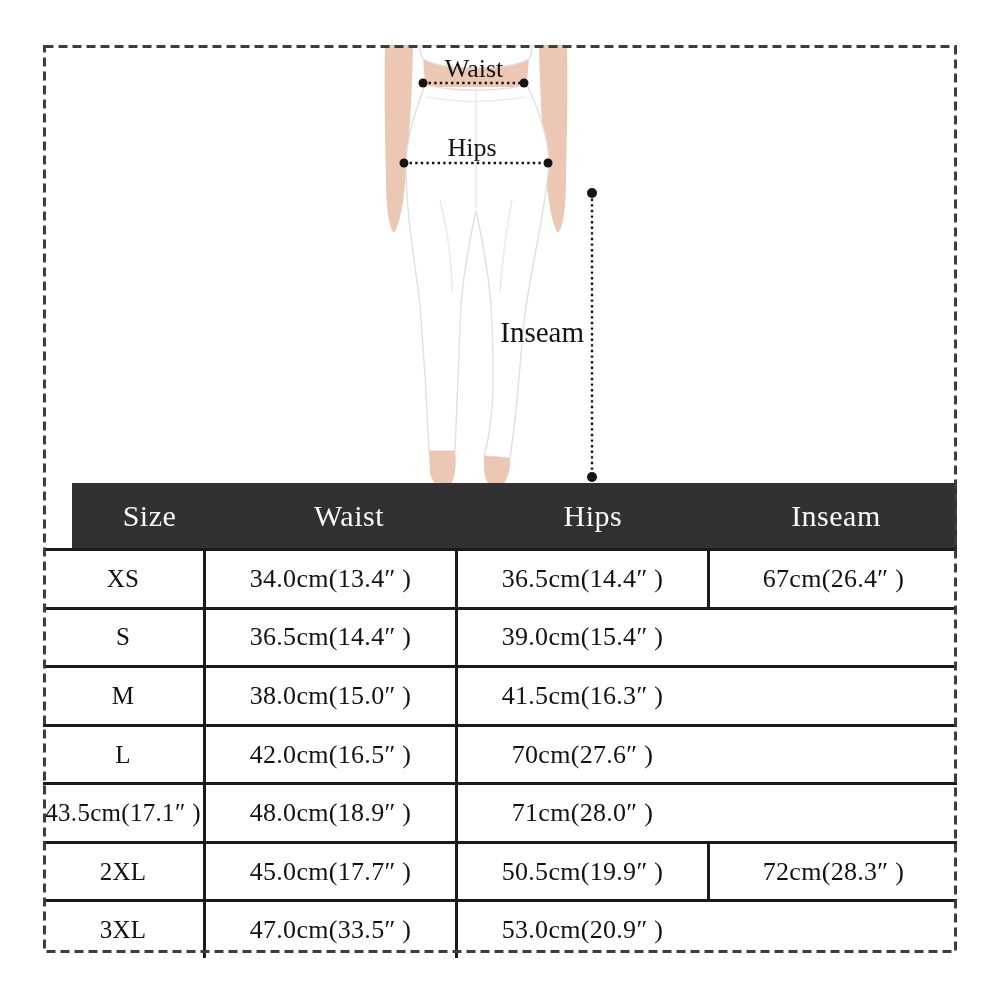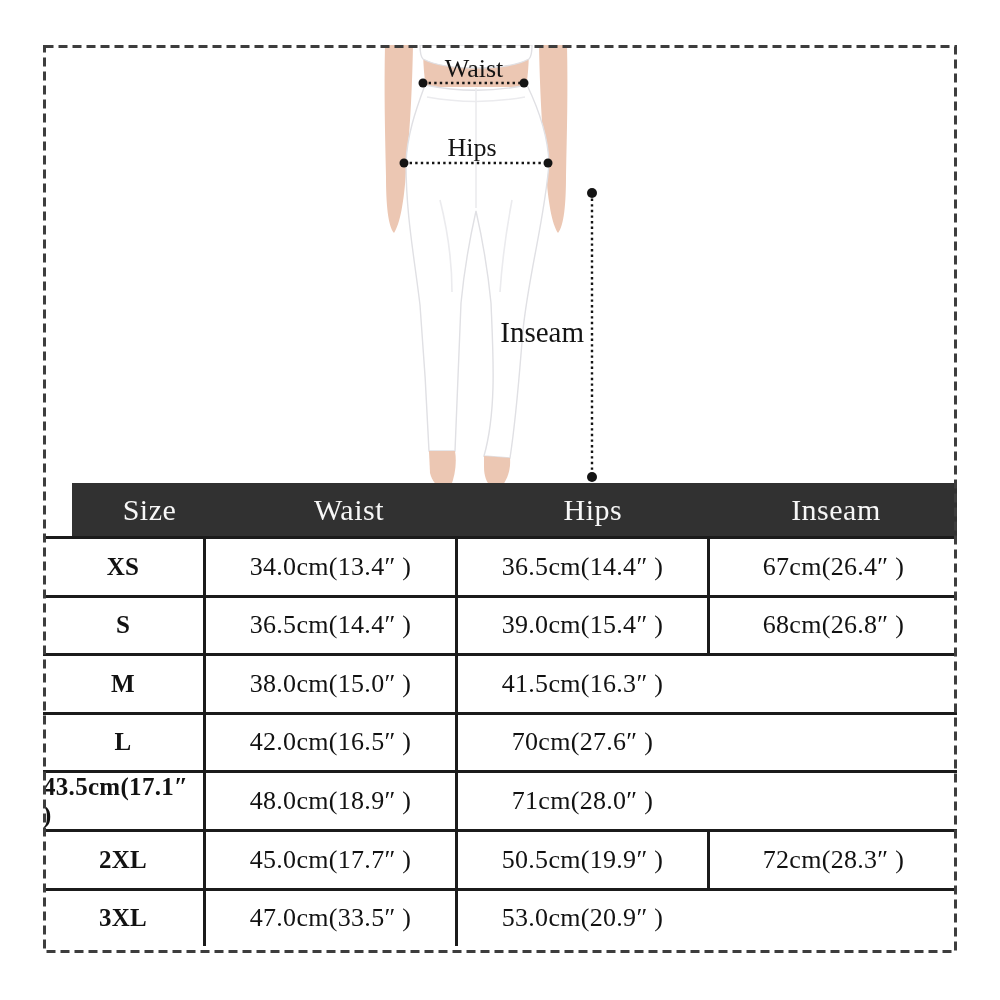--- a/index.html
+++ b/index.html
@@ -12,30 +12,30 @@
   .garment-shade{stroke:#ebebee;stroke-width:1.6;fill:none;}
   .anno-line{stroke:var(--ink);stroke-width:2.4;stroke-dasharray:2.4 3.2;fill:none;}
   .anno-dot{fill:var(--ink);}
   .anno-text{fill:var(--ink);font-family:"Liberation Serif","DejaVu Serif",serif;}
   .anno-text.waist,.anno-text.hips{font-size:26px;}
   .anno-text.inseam{font-size:29px;}
   
   .frame{position:absolute;left:0;top:0;width:1000px;height:1000px;pointer-events:none;z-index:6;}
   
   .table{position:absolute;left:43px;top:483px;width:914px;height:469px;z-index:5;}
-  .thead{display:grid;grid-template-columns:17.51% 27.57% 27.57% 27.35%;height:53px;
+  .thead{display:grid;grid-template-columns:17.51% 27.57% 27.57% 27.35%;height:65px;
          background:var(--header-bg);margin-left:29px;}
   .hcell{display:flex;align-items:center;justify-content:center;color:var(--header-fg);
          font-size:30px;letter-spacing:.5px;}
   .tbody{height:410px;display:flex;flex-direction:column;background:#fff;}
   .trow{flex:1;display:grid;grid-template-columns:17.51% 27.57% 27.57% 27.35%;
         border-top:3px solid var(--line);}
   .tcell{display:flex;align-items:center;justify-content:center;font-size:26px;color:#121212;
          border-left:3px solid var(--line);letter-spacing:.3px;}
-  .tcell:first-child{border-left:none;font-size:25px;font-weight:bold;}
+  .tcell:first-child{border-left:none;font-size:25px;}
 </style>
 </head>
 <body>
 
 <div class="canvas">
 
   <svg class="model" viewBox="330 45 340 442" xmlns="http://www.w3.org/2000/svg">
     <g>
 
       <path class="skin" d="M385,45 L413,45 C412,100 409,140 406,172 C404,202 400,224 394,233
@@ -93,21 +93,20 @@
         <div class="trow">
           <div class="tcell">XS</div>
           <div class="tcell">34.0cm(13.4″ )</div>
           <div class="tcell">36.5cm(14.4″ )</div>
           <div class="tcell">67cm(26.4″ )</div>
         </div>
         <div class="trow">
           <div class="tcell">S</div>
           <div class="tcell">36.5cm(14.4″ )</div>
           <div class="tcell">39.0cm(15.4″ )</div>
-          <div class="tcell">68cm(26.8″ )</div>
         </div>
         <div class="trow">
           <div class="tcell">M</div>
           <div class="tcell">38.0cm(15.0″ )</div>
           <div class="tcell">41.5cm(16.3″ )</div>
         </div>
         <div class="trow">
           <div class="tcell">L</div>
           <div class="tcell">42.0cm(16.5″ )</div>
           <div class="tcell">70cm(27.6″ )</div>

